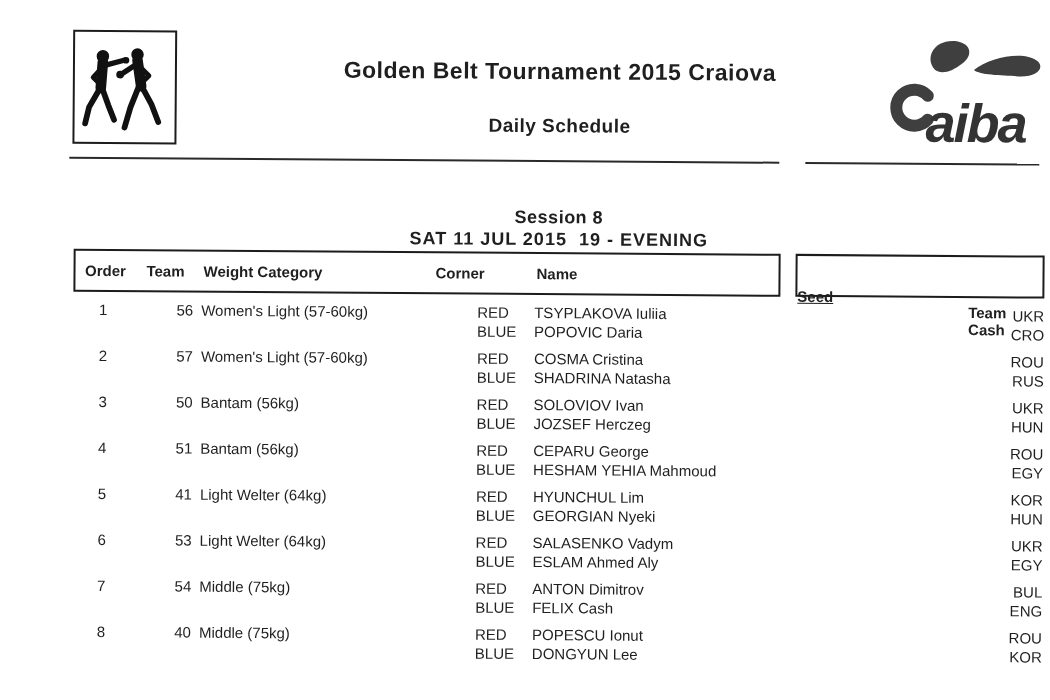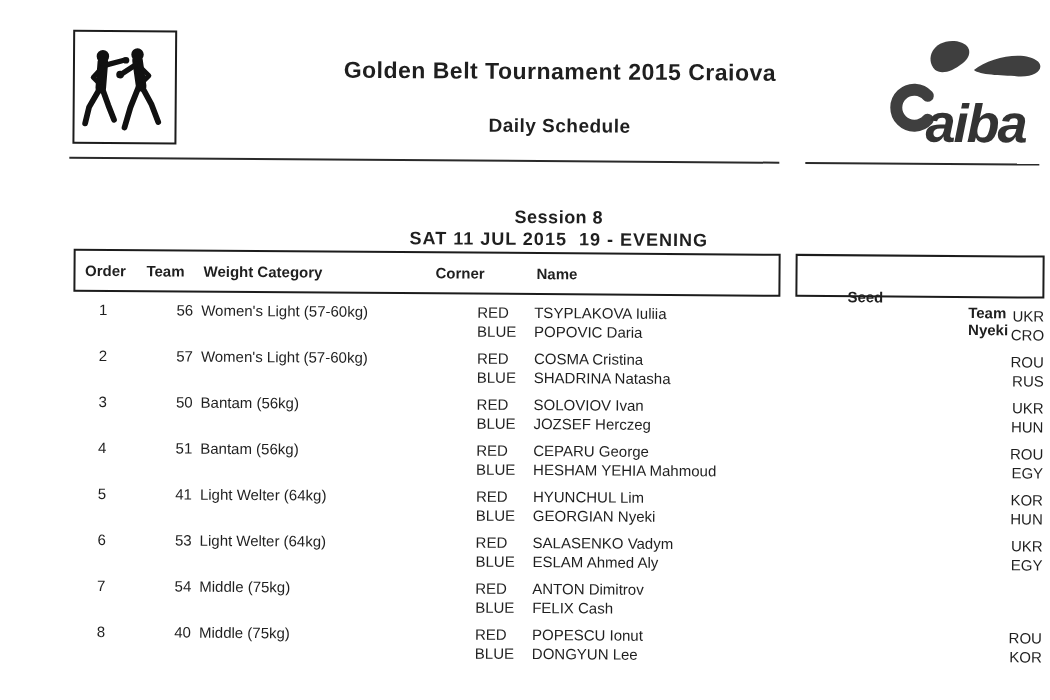--- a/index.html
+++ b/index.html
@@ -48,21 +48,21 @@
   .thead-right {
     left:797px; top:249px; width:249px; height:43px;
     border:2px solid #1c1c1c;
     display:grid; grid-template-columns:140px 1fr;
     align-items:center; font-size:15px; font-weight:bold;
   }
   .hc-center { text-align:center; }
   .hc-weight { padding-left:8px; }
   .hc-corner { padding-left:5px; }
   .hc-name   { padding-left:6px; }
-  .hc-seed   { text-align:center; padding-right:4px; }
+  .hc-seed   { text-align:left; padding-right:4px;text-decoration:underline; }
   .hc-team   { padding-left:31px; line-height:17px;margin-top:47px; }
 
   
   .tbody { left:75px; top:292px; width:971px; }
   .trow {
     display:grid; grid-template-columns:60px 60px 235px 100px 258px 12px 140px 106px;
     height:46px; padding-top:8px; font-size:15px; line-height:19px;
   }
   .c-order { text-align:center; }
   .c-bout  { text-align:right; }
@@ -129,21 +129,21 @@
     <div class="hc-center">Order</div>
     <div class="hc-center">Team</div>
     <div class="hc-weight">Weight Category</div>
     <div class="hc-corner">Corner</div>
     <div class="hc-name">Name</div>
   </div>
   <div class="abs thead-right">
     <div class="hc-seed">Seed</div>
     <div class="hc-team">
       <div>Team</div>
-      <div>Nyeki</div>
+      <div>Cash</div>
     </div>
   </div>
 
   <div class="abs tbody">
   <div class="trow">
     <div class="c-order">1</div>
     <div class="c-bout">56</div>
     <div class="c-weight">Women's Light (57-60kg)</div>
     <div class="c-corner">
       <div>RED</div>
@@ -289,20 +289,24 @@
     </div>
     <div class="c-names">
       <div>ANTON Dimitrov</div>
       <div>FELIX Cash</div>
     </div>
     <div class="c-gap"></div>
     <div class="c-seed">
       <div></div>
       <div></div>
     </div>
+    <div class="c-team">
+      <div>BUL</div>
+      <div>ENG</div>
+    </div>
   </div>
 
   <div class="trow">
     <div class="c-order">8</div>
     <div class="c-bout">40</div>
     <div class="c-weight">Middle (75kg)</div>
     <div class="c-corner">
       <div>RED</div>
       <div>BLUE</div>
     </div>

